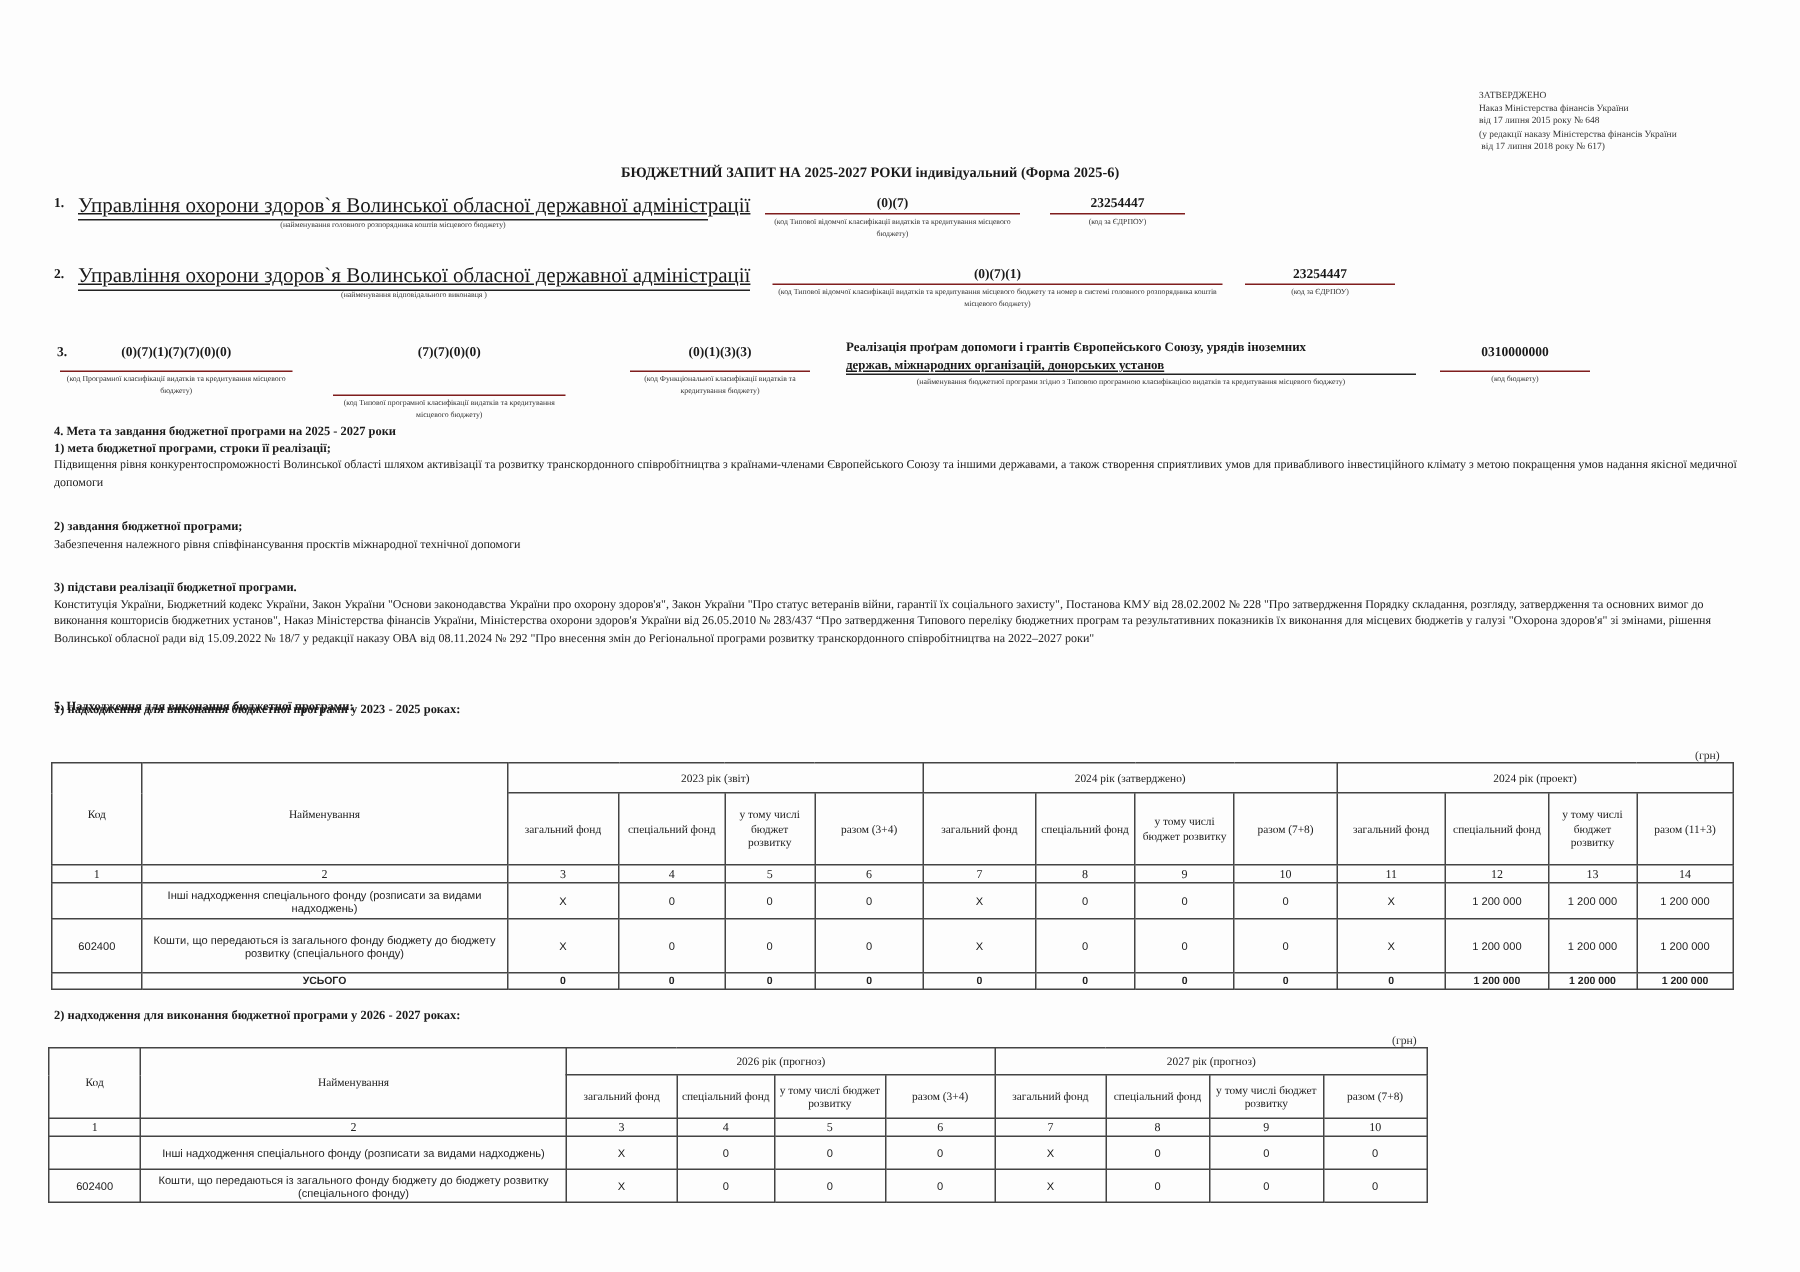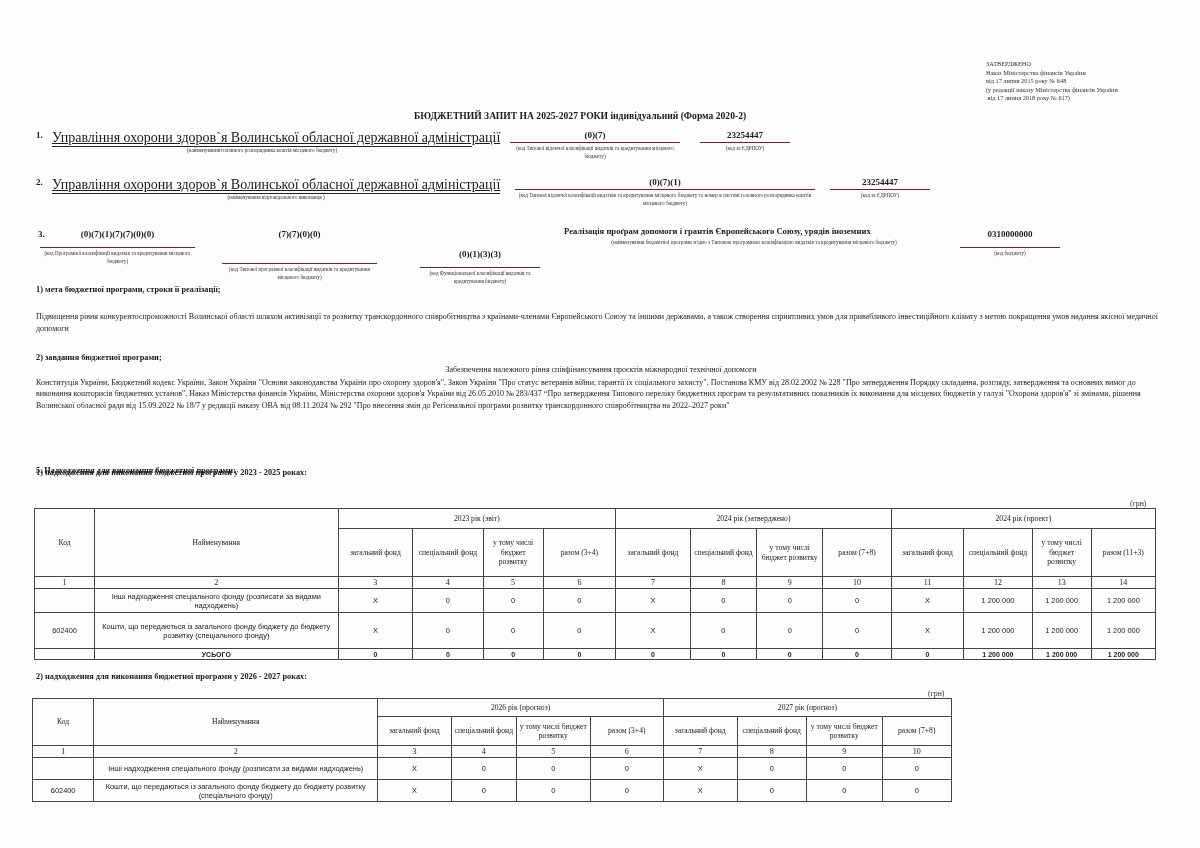--- a/index.html
+++ b/index.html
@@ -34,21 +34,21 @@
 <body>
 
 <div class="abs approved">
   <div>ЗАТВЕРДЖЕНО</div>
   <div>Наказ Міністерства фінансів України</div>
   <div>від 17 липня 2015 року № 648</div>
   <div>(у редакції наказу Міністерства фінансів України</div>
   <div style="white-space:pre"> від 17 липня 2018 року № 617)</div>
 </div>
 
-<div class="abs title">БЮДЖЕТНИЙ ЗАПИТ НА 2025-2027 РОКИ індивідуальний (Форма 2020-2)</div>
+<div class="abs title">БЮДЖЕТНИЙ ЗАПИТ НА 2025-2027 РОКИ індивідуальний (Форма 2025-6)</div>
 
 <div class="abs num" style="left:36px; top:130px;">1.</div>
 <div class="abs" style="left:52px; top:130px; width:420px;">
   <div class="orgname underline-bar" style="text-decoration:none;"><span style="text-decoration:underline">Управління охорони здоров`я Волинської обласної державної адміністрації</span></div>
   <div class="smallcap">(найменування головного розпорядника коштів місцевого бюджету)</div>
 </div>
 <div class="abs field" style="left:510px; top:130px; width:170px;">
   <div class="val">(0)(7)</div>
   <div class="cap">(код Типової відомчої класифікації видатків та кредитування місцевого бюджету)</div>
 </div>
@@ -74,37 +74,40 @@
 <div class="abs num" style="left:38px; top:229px;">3.</div>
 <div class="abs field" style="left:40px; top:229px; width:155px;">
   <div class="val" style="padding-bottom:8px;">(0)(7)(1)(7)(7)(0)(0)</div>
   <div class="cap">(код Програмної класифікації видатків та кредитування місцевого бюджету)</div>
 </div>
 <div class="abs field" style="left:222px; top:229px; width:155px;">
   <div class="val" style="padding-bottom:24px;">(7)(7)(0)(0)</div>
   <div class="cap">(код Типової програмної класифікації видатків та кредитування місцевого бюджету)</div>
 </div>
 <div class="abs field" style="left:420px; top:229px; width:120px;">
-  <div class="val" style="padding-bottom:8px;margin-top:20px;">(0)(1)(3)(3)</div>
+  <div class="val" style="padding-bottom:8px;">(0)(1)(3)(3)</div>
   <div class="cap">(код Функціональної класифікації видатків та кредитування бюджету)</div>
 </div>
 <div class="abs" style="left:564px; top:225px; width:380px;">
   <div class="prog-name">Реалізація проґрам допомоги і грантів Європейського Союзу, урядів іноземних</div>
+  <div class="prog-name underline-bar"><span class="u">держав, міжнародних організацій, донорських установ</span></div>
   <div class="smallcap" style="margin-top:2px;">(найменування бюджетної програми згідно з Типовою програмною класифікацією видатків та кредитування місцевого бюджету)</div>
 </div>
 <div class="abs field" style="left:960px; top:229px; width:100px;">
   <div class="val" style="padding-bottom:8px;">0310000000</div>
   <div class="cap">(код бюджету)</div>
 </div>
 
 <div class="abs" style="left:36px; top:283px; width:1130px;">
+  <div class="h">4. Мета та завдання бюджетної програми на 2025 - 2027 роки</div>
   <div class="h" style="margin-top:2px;">1) мета бюджетної програми, строки її реалізації;</div>
-  <div class="p" style="margin-top:17px;">Підвищення рівня конкурентоспроможності Волинської області шляхом активізації та розвитку транскордонного співробітництва з країнами-членами Європейського Союзу та іншими державами, а також створення сприятливих умов для привабливого інвестиційного клімату  з метою покращення умов надання якісної медичної допомоги</div>
+  <div class="p" style="margin-top:1px;">Підвищення рівня конкурентоспроможності Волинської області шляхом активізації та розвитку транскордонного співробітництва з країнами-членами Європейського Союзу та іншими державами, а також створення сприятливих умов для привабливого інвестиційного клімату  з метою покращення умов надання якісної медичної допомоги</div>
   <div class="h" style="margin-top:19px;">2) завдання бюджетної програми;</div>
-  <div class="p" style="margin-top:2px;text-align:center;">Забезпечення належного рівня співфінансування проєктів міжнародної технічної допомоги</div>
+  <div class="p" style="margin-top:2px;">Забезпечення належного рівня співфінансування проєктів міжнародної технічної допомоги</div>
+  <div class="h" style="margin-top:18px;">3) підстави реалізації бюджетної програми.</div>
   <div class="p" style="margin-top:1px;">Конституція України, Бюджетний кодекс України,  Закон України "Основи законодавства України про охорону здоров'я", Закон України "Про статус ветеранів війни, гарантії їх соціального захисту", Постанова КМУ від 28.02.2002 № 228 "Про затвердження Порядку складання, розгляду, затвердження та основних вимог до виконання кошторисів бюджетних установ", Наказ Міністерства фінансів України, Міністерства охорони здоров'я України від 26.05.2010 № 283/437 “Про затвердження Типового переліку бюджетних програм та результативних показників їх виконання для місцевих бюджетів у галузі "Охорона здоров'я" зі змінами, рішення Волинської обласної ради від 15.09.2022 № 18/7 у редакції наказу  ОВА від 08.11.2024 № 292 "Про внесення змін до Регіональної програми розвитку транскордонного співробітництва на 2022–2027 роки"</div>
 </div>
 
 <div class="abs h" style="left:36px; top:466px;">5. Надходження для виконання бюджетної програми:</div>
 <div class="abs h" style="left:36px; top:468px;">1) надходження для виконання бюджетної програми у 2023 - 2025 роках:</div>
 <div class="abs unit" style="left:1130px; top:499px;">(грн)</div>
 
 <table id="t1" style="left:34px; top:508px; width:1122px;">
   <colgroup>
     <col style="width:58px">

